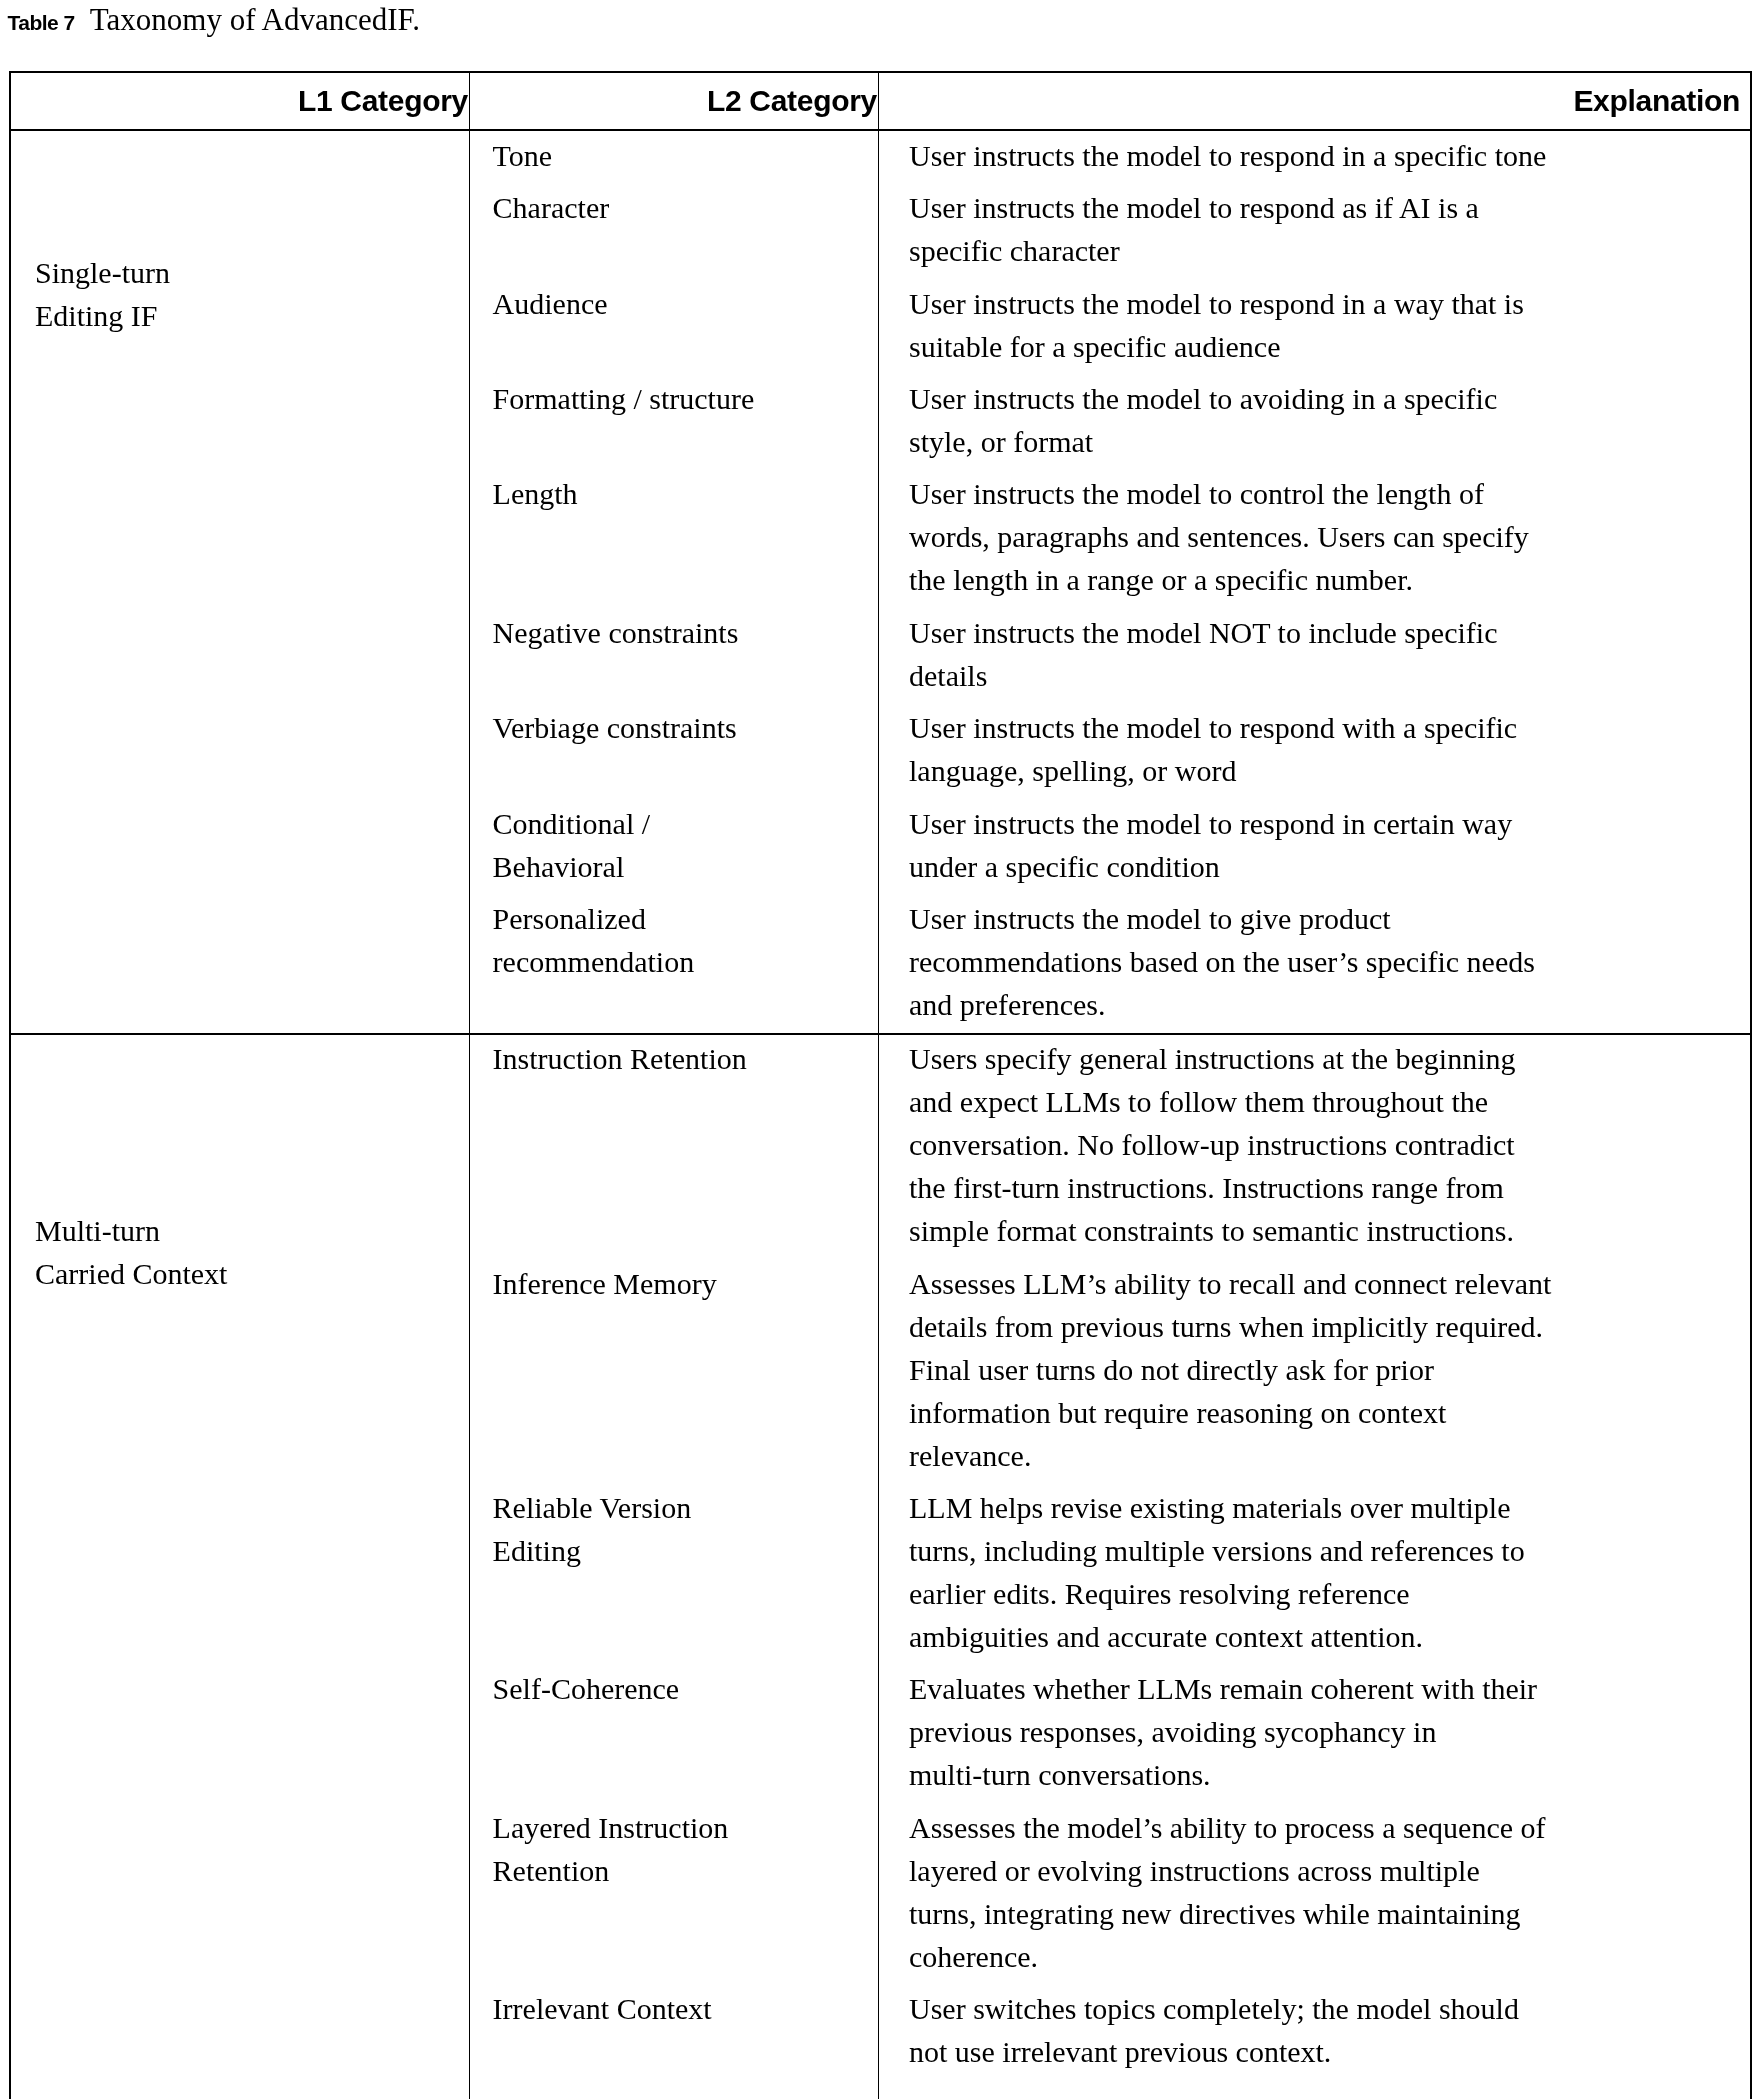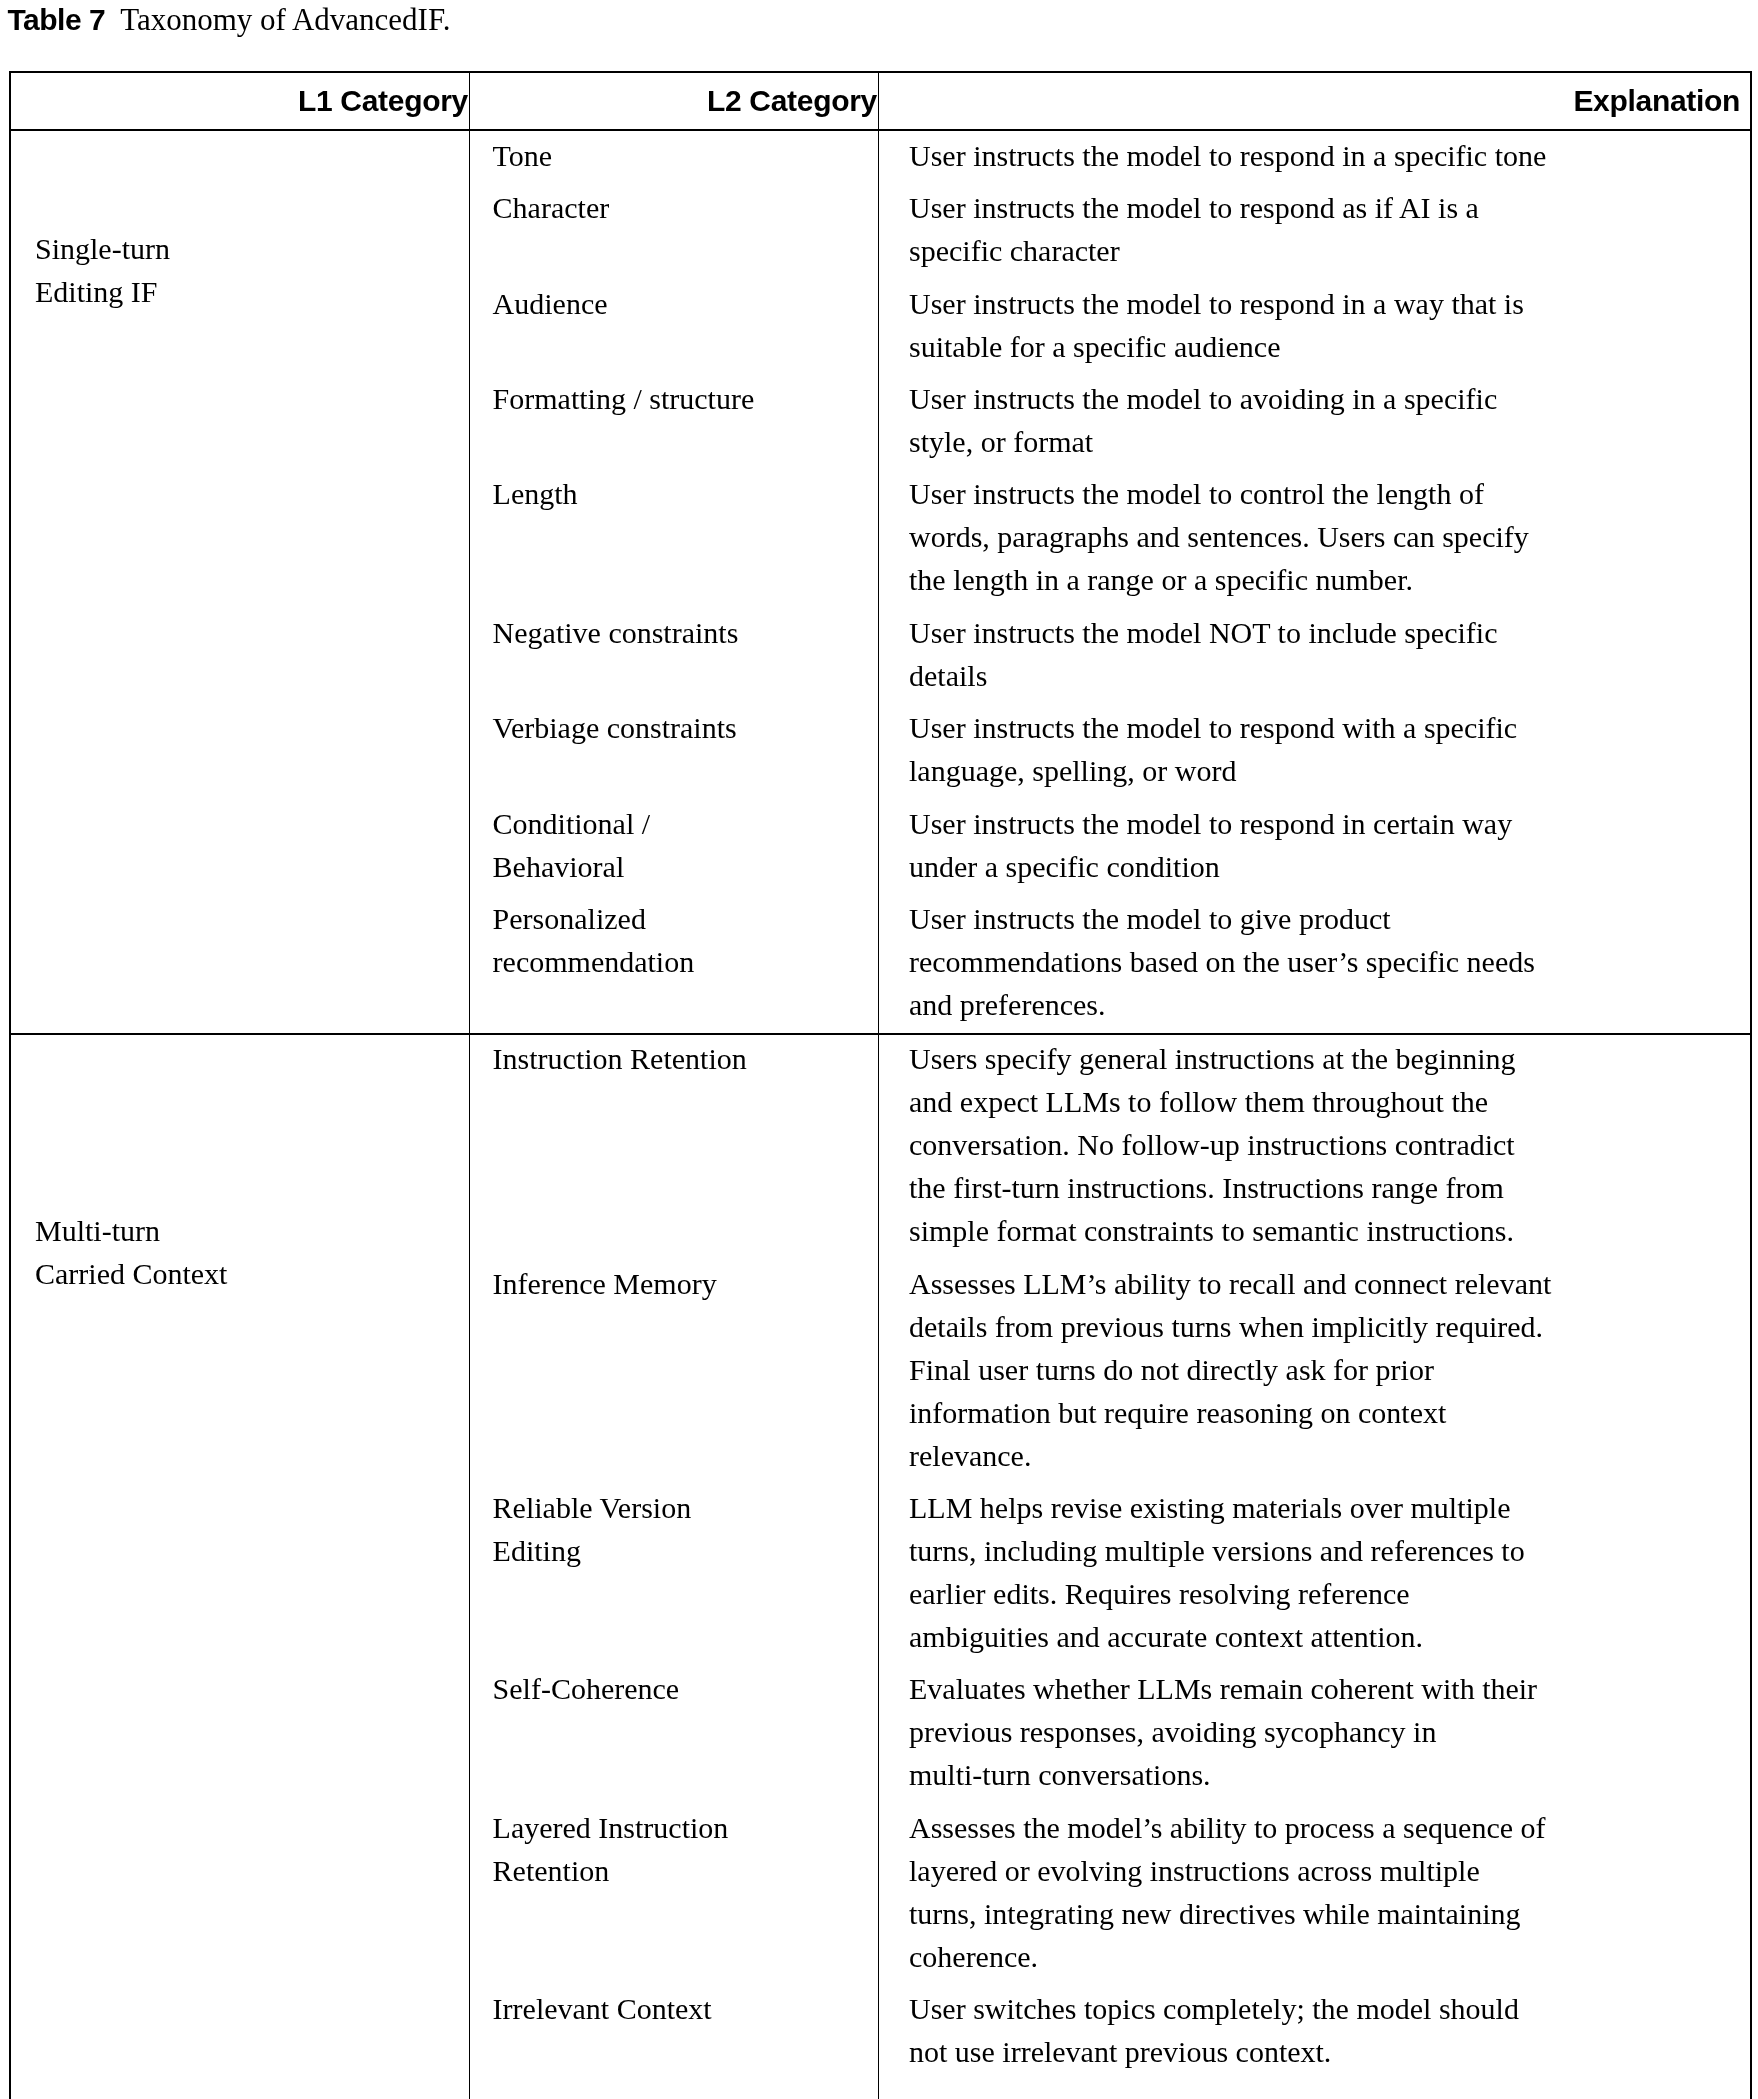--- a/index.html
+++ b/index.html
@@ -14,21 +14,21 @@
   }
   .titlebar {
     position: absolute;
     left: 7.5px;
     top: 1.9px;
     white-space: nowrap;
   }
   .t-label {
     font-family: "Liberation Sans", sans-serif;
     font-weight: 700;
-    font-size: 30px;
+    font-size: 21px;
     letter-spacing: -0.5px;
     text-align: right;
   }
   .t-caption {
     font-size: 31px;
     margin-left: 15px;
   }
   table.tax {
     position: absolute;
     left: 8.5px;
@@ -52,21 +52,21 @@
   td {
     vertical-align: top;
     font-size: 30px;
     line-height: 43px;
     padding-top: 2.8px;
     padding-bottom: 6.6px;
   }
   .c-l1 { padding-left: 24.5px; }
   .c-l2 { padding-left: 22.6px; border-left: 1.9px solid #000; }
   .c-expl { padding-left: 30px; padding-right: 9.4px; border-left: 1.9px solid #000; }
-  td.l1-a { padding-top: 96px; }
+  td.l1-a { padding-top: 120px; }
   td.l1-b { padding-top: 174px; }
   tbody.sec2 > tr:first-child > td { border-top: 2.8px solid #000; margin-top: 15px; }
   tr.last-row > td { padding-bottom: 85px; }
   .ln { white-space: nowrap; }
 </style>
 </head>
 <body>
 
 <div id="page">
 

